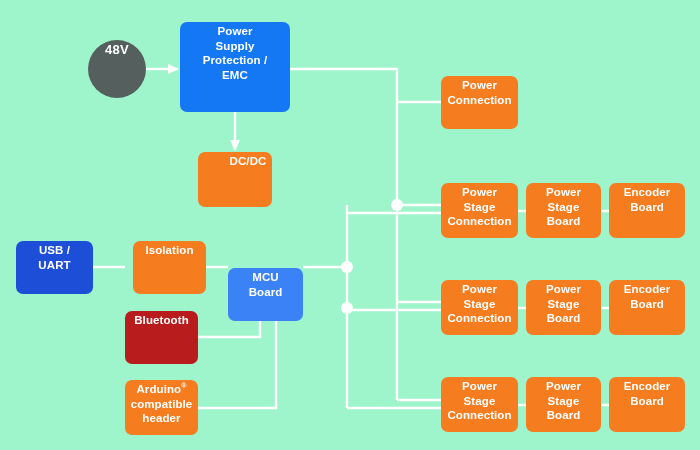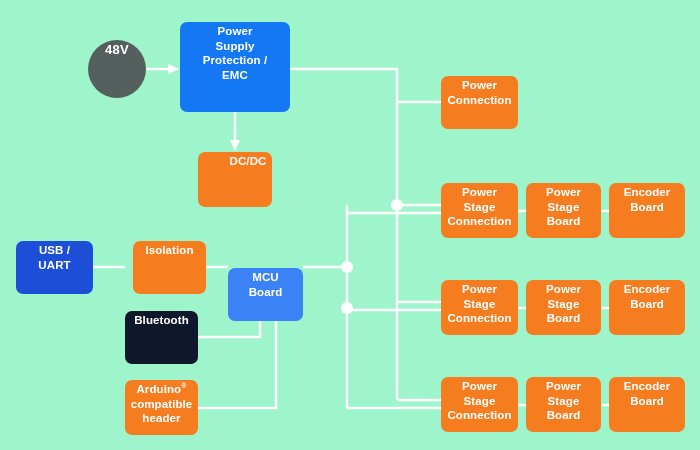--- a/index.html
+++ b/index.html
@@ -112,21 +112,21 @@
         <span class="label">USB /
 UART</span>
       </div>
       <div class="node orange" style="left: 125px; top: 241px; width: 73px; height: 53px; background: rgb(245, 124, 31); margin-left: 8px;">
         <span class="label">Isolation</span>
       </div>
       <div class="node blue" style="left: 228px; top: 240px; width: 75px; height: 53px; background: #3b82f6; margin-top: 28px;">
         <span class="label">MCU
 Board</span>
       </div>
-      <div class="node orange" style="left: 125px; top: 311px; width: 73px; height: 53px; background: #0f172a;">
+      <div class="node orange" style="left: 125px; top: 311px; width: 73px; height: 53px; background: #b91c1c;">
         <span class="label">Bluetooth</span>
       </div>
       <div class="node orange" style="left: 125px; top: 380px; width: 73px; height: 55px; background: rgb(245, 124, 31);">
         <span class="label">Arduino<span class="sup">®</span>
 compatible
 header</span>
       </div>
       <div class="node orange" style="left: 441px; top: 183px; width: 77px; height: 55px; background: rgb(245, 124, 31);">
         <span class="label">Power
 Stage

